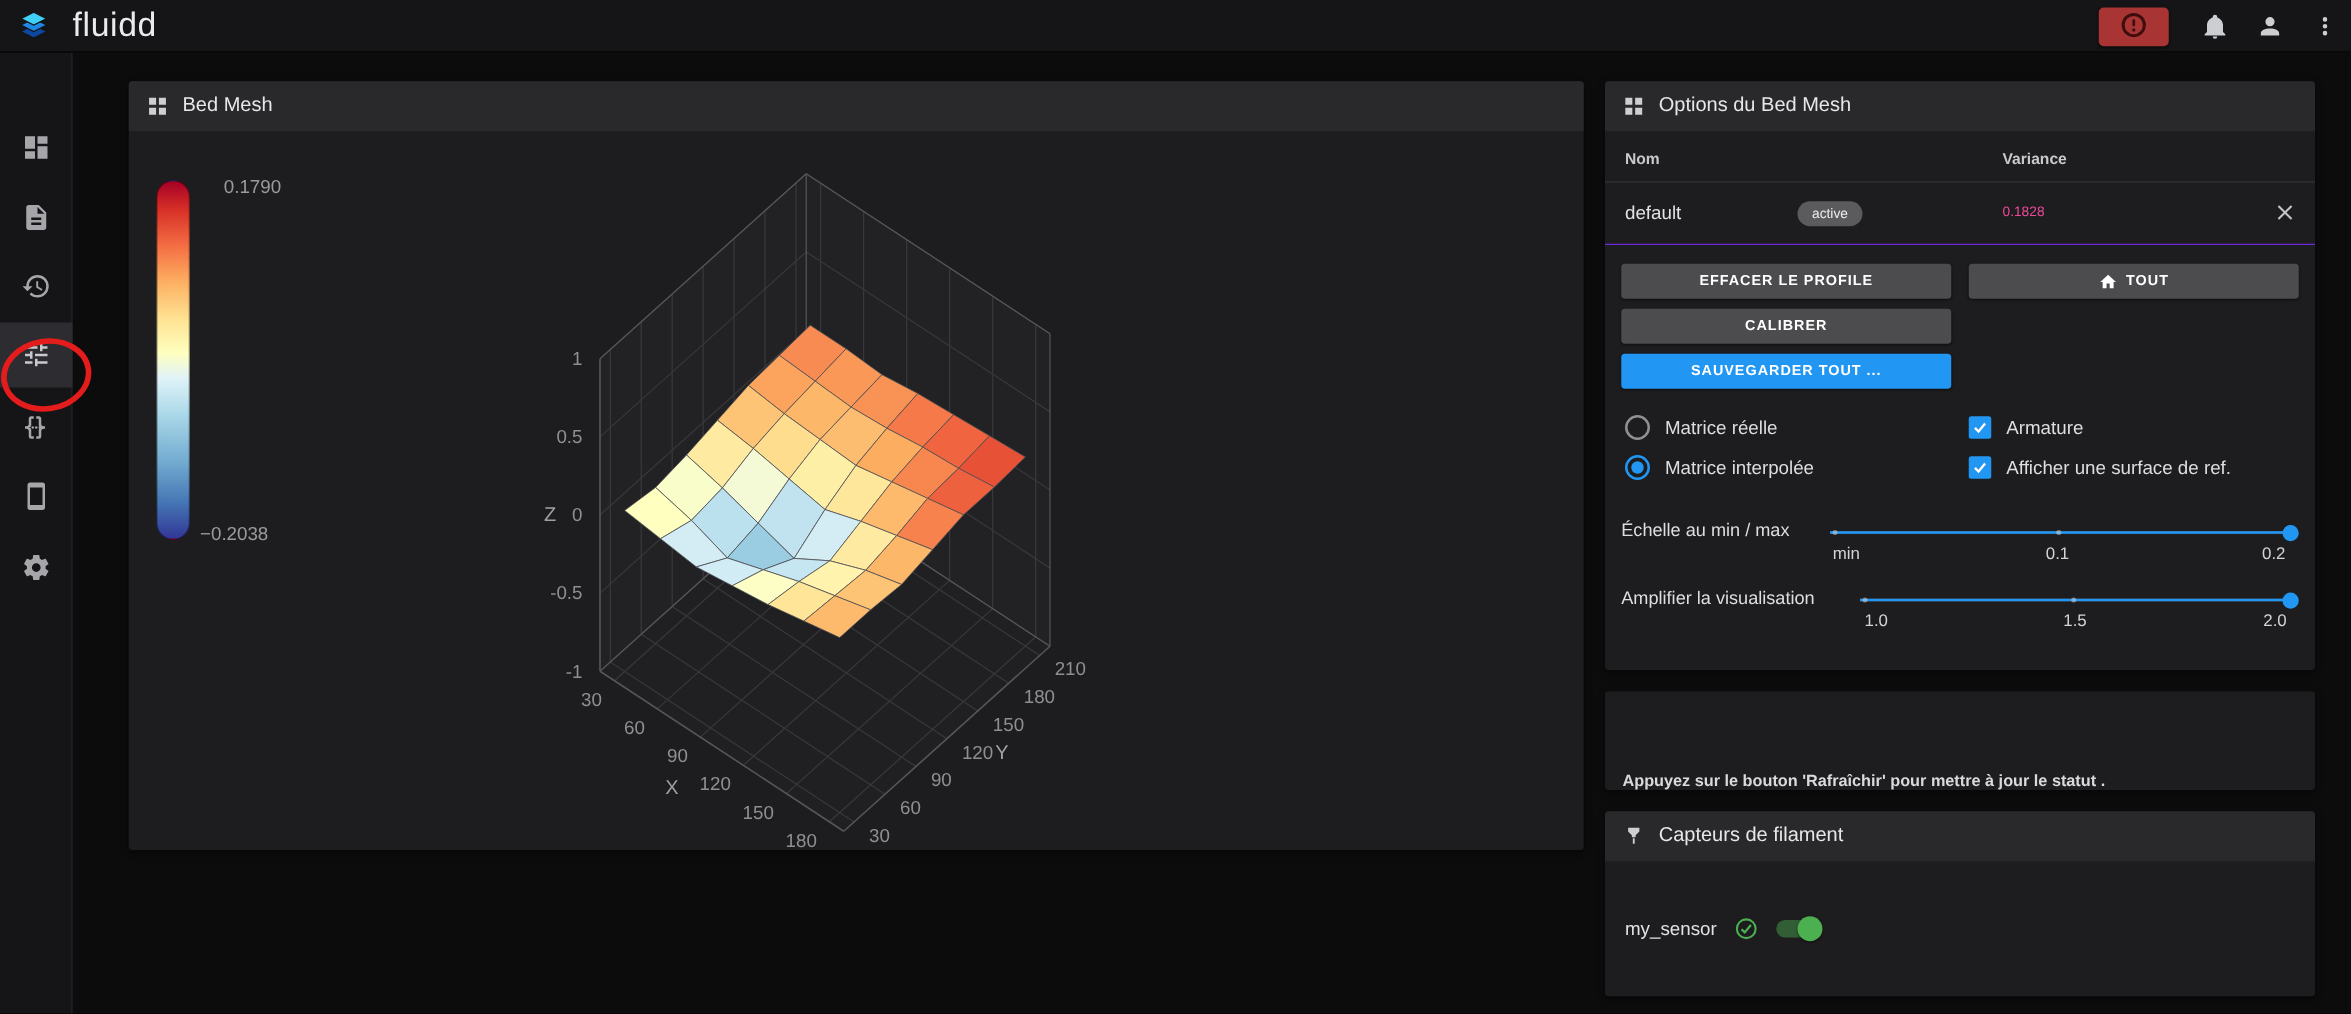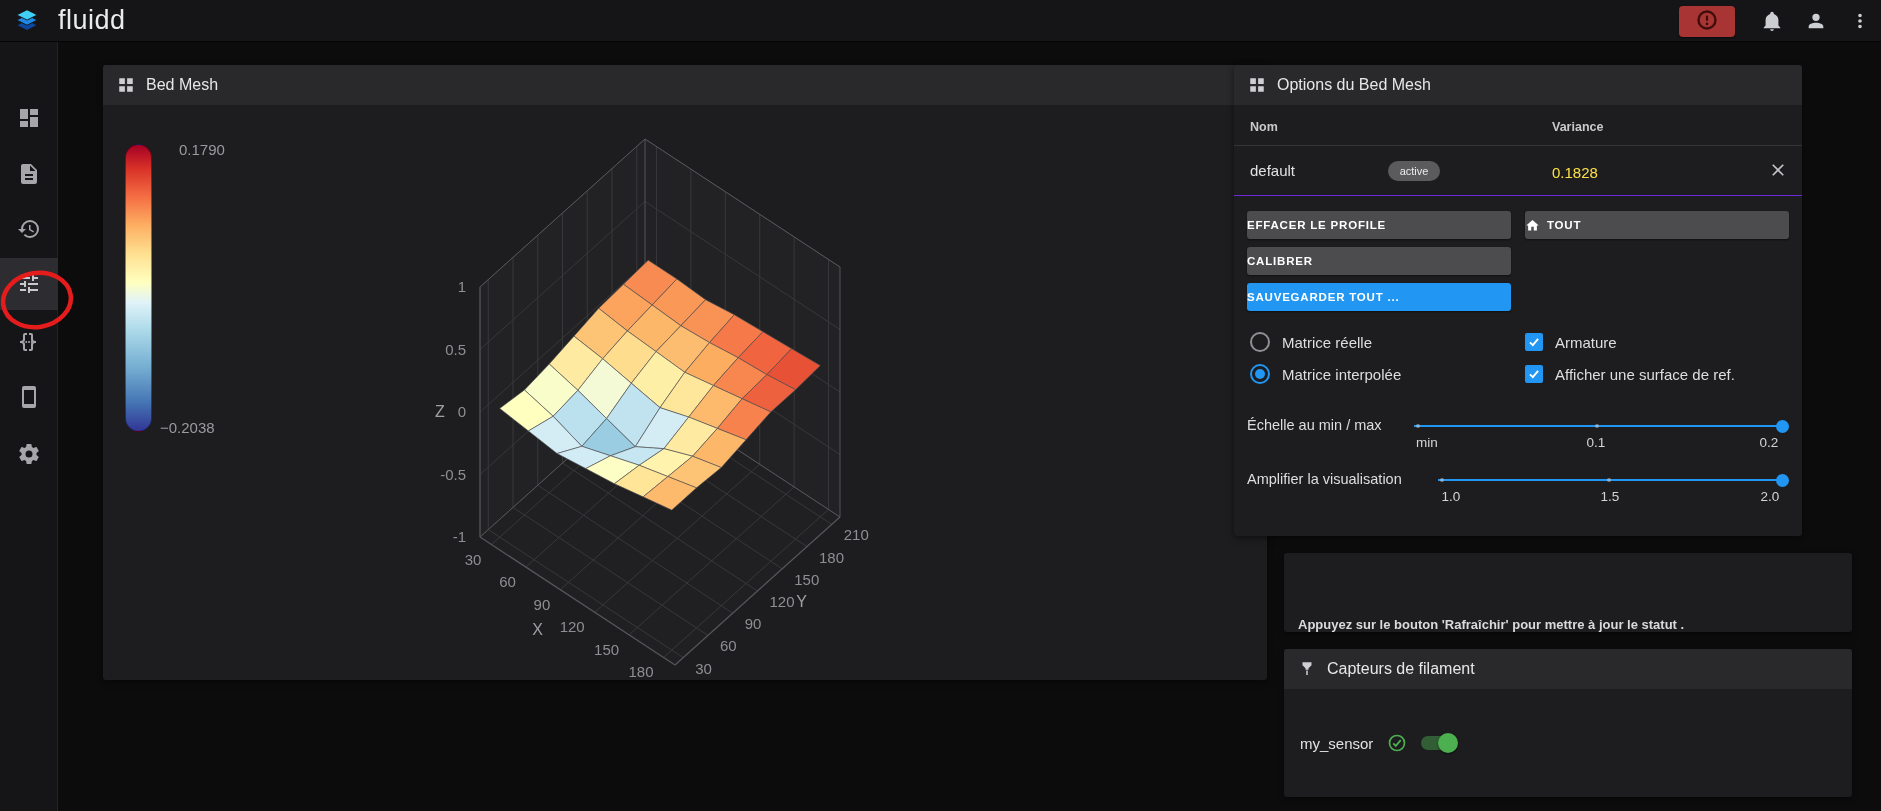--- a/index.html
+++ b/index.html
@@ -37,32 +37,32 @@
 
 #bedmesh-panel{left:103px;top:65px;width:1164px;height:615px}
 .colorbar{position:absolute;left:22px;top:39px;width:27px;height:288px;border-radius:14px;border:1px solid rgba(0,0,0,.45)}
 .cb-label{position:absolute;font-size:15px;color:#9a9a9e}
 .cb-max{left:76px;top:36px}
 .cb-min{left:57px;top:314px}
 #mesh-plot{position:absolute;left:0;top:0;width:1164px;height:575px;cursor:grab}
 #mesh-plot text{font-family:"Liberation Sans","DejaVu Sans",sans-serif}
 
 
-#options-panel{left:1234px;top:65px;width:568px;height:471px}
+#options-panel{left:1284px;top:65px;width:568px;height:471px}
 .thead{position:absolute;top:0;left:0;right:0;height:41px;border-bottom:1px solid #353538}
 .thead span{position:absolute;top:15px;font-size:12.5px;font-weight:700;color:#c9c9cc}
 .th-name{left:16px}
 .th-var{left:318px}
 .trow{position:absolute;top:41px;left:0;right:0;height:50px;border-bottom:1px solid #6d28d9;cursor:pointer}
 .td-name{position:absolute;left:16px;top:16px;font-size:15px;color:#e2e2e4}
 .badge{position:absolute;left:154px;top:15px;width:52px;height:20px;background:#5b5b5e;border-radius:10px;font-size:11px;color:#ececee;display:flex;align-items:center;justify-content:center}
-.td-var{position:absolute;left:318px;top:18px;font-size:15px;color:#fde047}
+.td-var{position:absolute;left:318px;top:18px;font-size:11px;color:#ec4899}
 .row-close{position:absolute;right:14px;top:14px;width:20px;height:20px;color:#c4c4c8;cursor:pointer}
 .row-close svg{width:20px;height:20px}
-.btn{position:absolute;height:28px;border:none;border-radius:3px;font-family:inherit;font-size:11.5px;font-weight:700;letter-spacing:.8px;color:#fff;background:#4c4c4f;display:flex;align-items:center;justify-content:flex-start;gap:7px;cursor:pointer;box-shadow:0 1px 2px #0007}
+.btn{position:absolute;height:28px;border:none;border-radius:3px;font-family:inherit;font-size:11.5px;font-weight:700;letter-spacing:.8px;color:#fff;background:#4c4c4f;display:flex;align-items:center;justify-content:center;gap:7px;cursor:pointer;box-shadow:0 1px 2px #0007}
 .btn.primary{background:#2196f3}
 .btn .b-icon{width:15px;height:15px;display:flex}
 .btn .b-icon svg{width:15px;height:15px}
 .radio-row,.check-row{position:absolute;height:20px;display:flex;align-items:center;gap:12px;cursor:pointer}
 .radio{width:20px;height:20px;border:2px solid #909094;border-radius:50%;position:relative;flex:none}
 .radio.selected{border-color:#2196f3}
 .radio.selected::after{content:'';position:absolute;inset:3px;background:#2196f3;border-radius:50%}
 .checkbox{width:18px;height:18px;border-radius:2px;background:#2196f3;display:flex;align-items:center;justify-content:center;flex:none}
 .checkbox svg{width:14px;height:14px}
 .opt-label{font-size:15px;color:#dedee0;white-space:nowrap}

